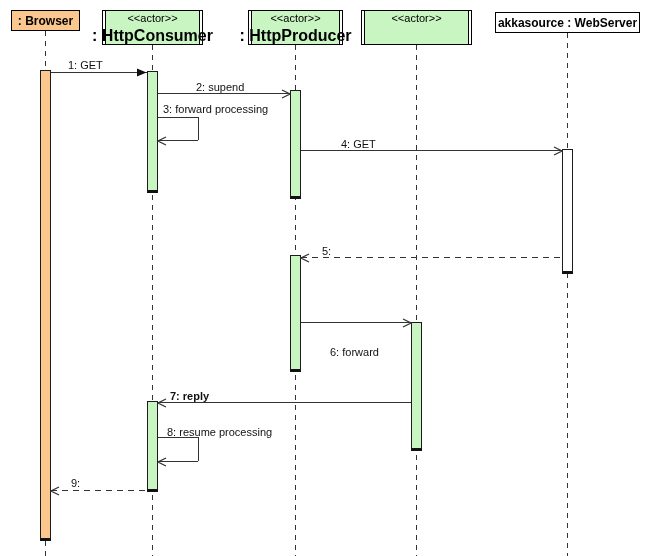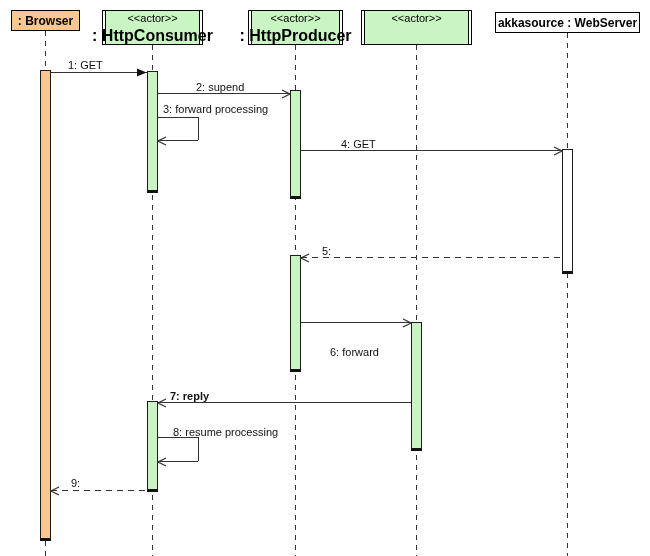--- a/index.html
+++ b/index.html
@@ -162,21 +162,21 @@
     <span class="mlabel" style="left:170px; top:390px;font-weight:bold;">7: reply</span>
   </div>
 
   <div>
     <div class="hline" style="left:158px; top:437px; width:40px;"></div>
     <div class="vline" style="left:198px; top:437px; height:24px;"></div>
     <div class="hline" style="left:158px; top:461px; width:40px;"></div>
     <svg class="arrow" style="left:157px; top:457px;" width="10" height="10">
       <path d="M9,1 L1,5 L9,9" fill="none" stroke="#333" stroke-width="1.2"></path>
     </svg>
-    <span class="mlabel" style="left:173px; top:426px;">8: resume processing</span>
+    <span class="mlabel" style="left:167px; top:426px;">8: resume processing</span>
   </div>
 
   <div>
     <div class="hline dashed" style="left:51px; top:490px; width:96px;"></div>
     <svg class="arrow" style="left:50px; top:486px;" width="10" height="10">
       <path d="M9,1 L1,5 L9,9" fill="none" stroke="#333" stroke-width="1.2"></path>
     </svg>
     <span class="mlabel" style="left:71px; top:477px;">9:</span>
   </div>
 

